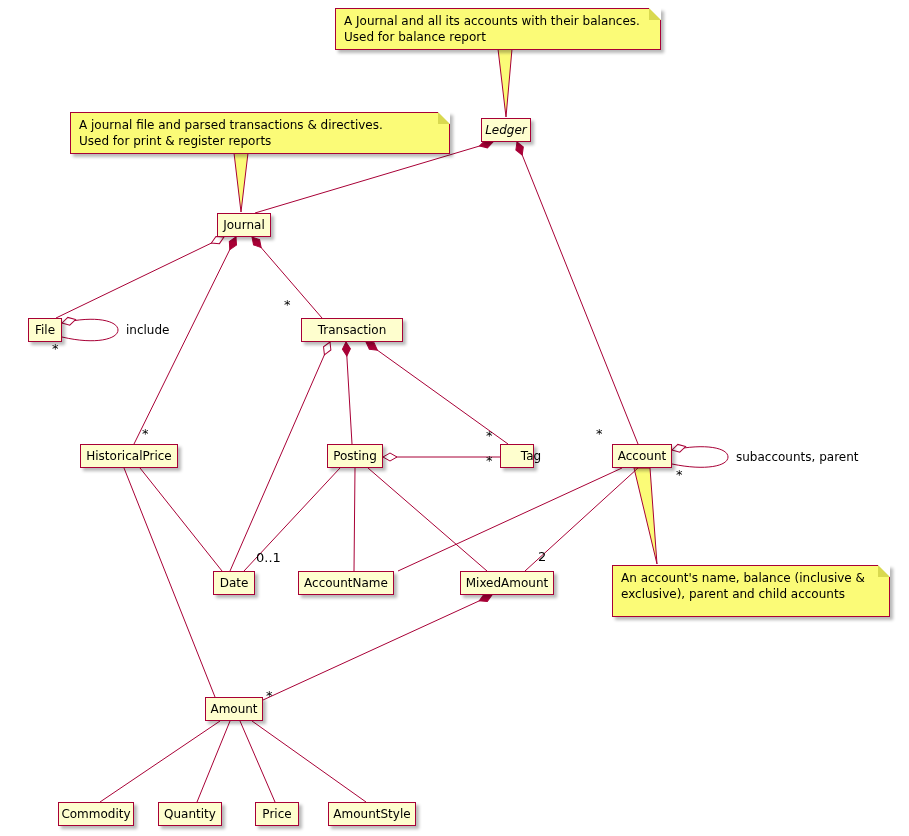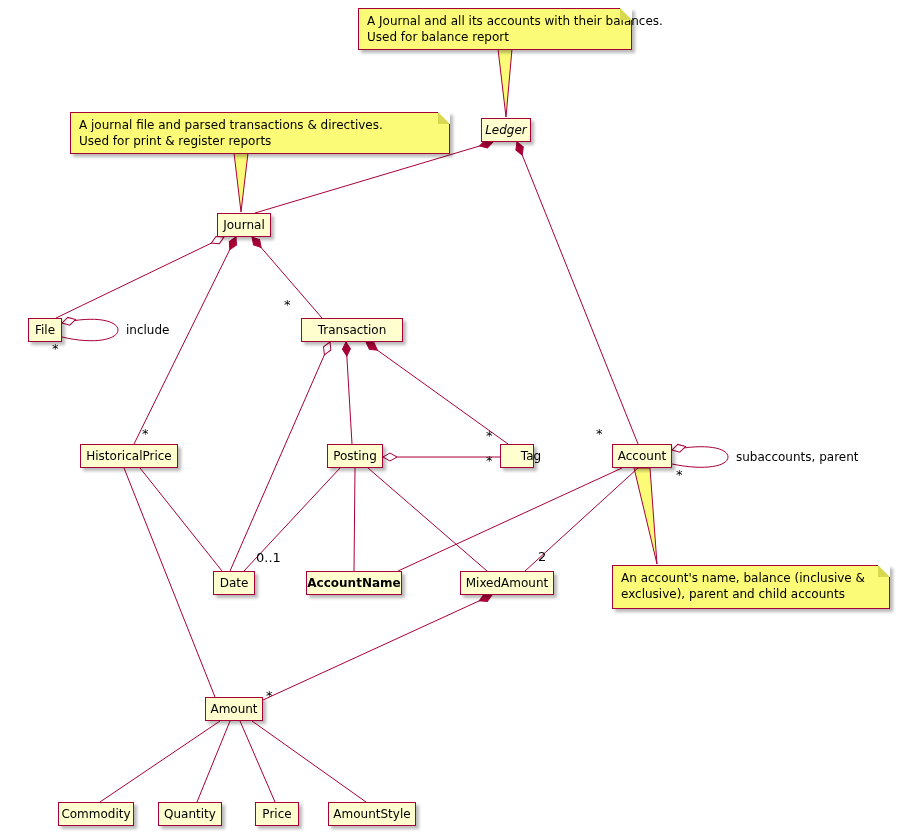--- a/index.html
+++ b/index.html
@@ -91,29 +91,29 @@
     <text class="mult" x="486" y="440">*</text>
     <text class="mult" x="486" y="465">*</text>
     <text class="mult" x="596" y="438">*</text>
     <text class="mult" x="52" y="353">*</text>
     <text class="mult" x="676" y="479">*</text>
     <text class="mult" x="266" y="700">*</text>
     <text class="mult" x="256" y="562">0..1</text>
     <text class="mult" x="538" y="561">2</text>
   </svg>
 
-  <div class="note" style="left:358px; top:8px; width:274px; height:42px;">
+  <div class="note" style="left:335px; top:8px; width:326px; height:42px;">
     <div>A Journal and all its accounts with their balances.</div>
     <div>Used for balance report</div>
   </div>
   <div class="note" style="left:70px; top:112px; width:380px; height:42px;">
     <div>A journal file and parsed transactions &amp; directives.</div>
     <div>Used for print &amp; register reports</div>
   </div>
-  <div class="note" style="left:612px; top:565px; width:278px; height:44px;">
+  <div class="note" style="left:612px; top:565px; width:278px; height:52px;">
     <div>An account's name, balance (inclusive &amp;</div>
     <div>exclusive), parent and child accounts</div>
   </div>
 
   <div class="cls" style="left:481px; top:118px; width:50px;font-style:italic;">
     <span>Ledger</span>
   </div>
   <div class="cls" style="left:217px; top:213px; width:54px;">
     <span>Journal</span>
   </div>
@@ -131,21 +131,21 @@
   </div>
   <div class="cls" style="left:500px; top:444px; width:34px;padding-left:28px;">
     <span>Tag</span>
   </div>
   <div class="cls" style="left:612px; top:444px; width:60px;">
     <span>Account</span>
   </div>
   <div class="cls" style="left:213px; top:571px; width:42px;">
     <span>Date</span>
   </div>
-  <div class="cls" style="left:306px; top:571px; width:96px;font-weight:bold;">
+  <div class="cls" style="left:298px; top:571px; width:96px;">
     <span>AccountName</span>
   </div>
   <div class="cls" style="left:460px; top:571px; width:94px;">
     <span>MixedAmount</span>
   </div>
   <div class="cls" style="left:205px; top:697px; width:58px;">
     <span>Amount</span>
   </div>
   <div class="cls" style="left:58px; top:802px; width:76px;">
     <span>Commodity</span>

